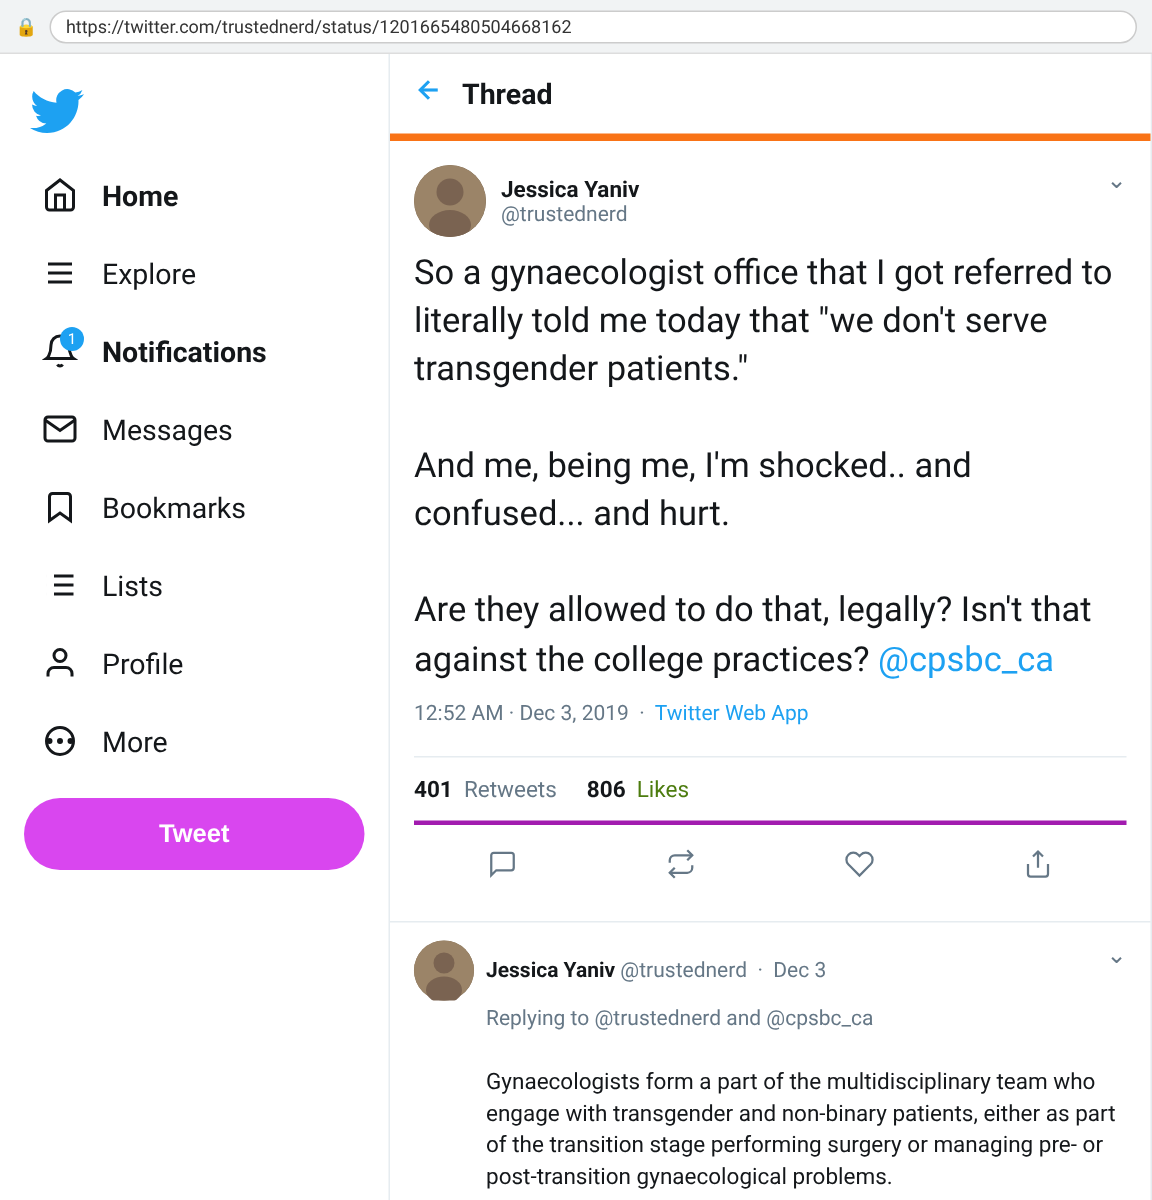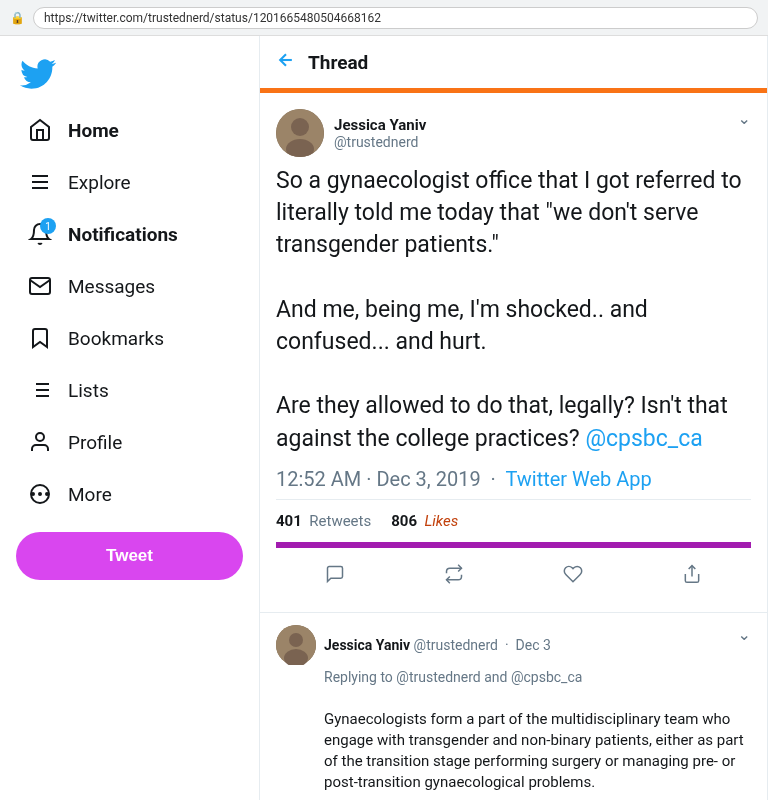--- a/index.html
+++ b/index.html
@@ -77,24 +77,24 @@
       display: flex; align-items: center; justify-content: center;
       color: #fff; font-size: 18px; font-weight: bold;
     }
     .user-name { font-weight: 700; font-size: 15px; color: #14171a; }
     .user-handle { font-size: 14px; color: #657786; }
     .chevron-down { color: #657786; font-size: 16px; cursor: pointer; }
 
     .tweet-body { font-size: 23px; line-height: 1.4; color: #14171a; margin-bottom: 12px; }
     .tweet-body .mention { color: #1da1f2; }
 
-    .tweet-meta { font-size: 20px; color: #657786; margin-bottom: 8px; }
+    .tweet-meta { font-size: 14px; color: #657786; margin-bottom: 20px; }
     .tweet-meta a { color: #1da1f2; text-decoration: none; }
 
-    .tweet-stats { display: flex; gap: 20px; padding: 12px 0; border-top: 1px solid #e6ecf0; border-bottom: 6px solid #a21caf; margin-bottom: 4px; }
+    .tweet-stats { display: flex; gap: 20px; padding: 12px 0; border-top: 1px solid #e6ecf0; border-bottom: 3px solid #a21caf; margin-bottom: 4px; }
     .stat { font-size: 15px; color: #14171a; }
     .stat span { font-weight: 700; }
 
     
     .tweet-actions { display: flex; justify-content: space-around; padding: 4px 0; }
     .action-btn { background: none; border: none; cursor: pointer; color: #657786; font-size: 18px; display: flex; align-items: center; gap: 4px; padding: 8px; border-radius: 50%; }
 
     
     .reply-card { padding: 12px 16px; border-bottom: 1px solid #e6ecf0; }
     .reply-header { display: flex; align-items: flex-start; justify-content: space-between; margin-bottom: 4px; }
@@ -269,21 +269,21 @@
         <a href="#">Twitter Web App</a>
       </div>
 
       <div class="tweet-stats">
         <div class="stat">
           <span>401</span>
           &nbsp;<span style="color:#657786;font-weight:400;">Retweets</span>
         </div>
         <div class="stat">
           <span>806</span>
-          &nbsp;<span style="color:#c2410c;font-weight:400;font-style:italic;">Likes</span>
+          &nbsp;<span style="color:#4d7c0f;font-weight:400;">Likes</span>
         </div>
       </div>
 
       <div class="tweet-actions">
         <button class="action-btn">
           <svg width="20" height="20" viewBox="0 0 24 24" fill="none" stroke="currentColor" stroke-width="1.8">
             <path d="M21 15a2 2 0 01-2 2H7l-4 4V5a2 2 0 012-2h14a2 2 0 012 2z"></path>
           </svg>
         </button>
         <button class="action-btn">

